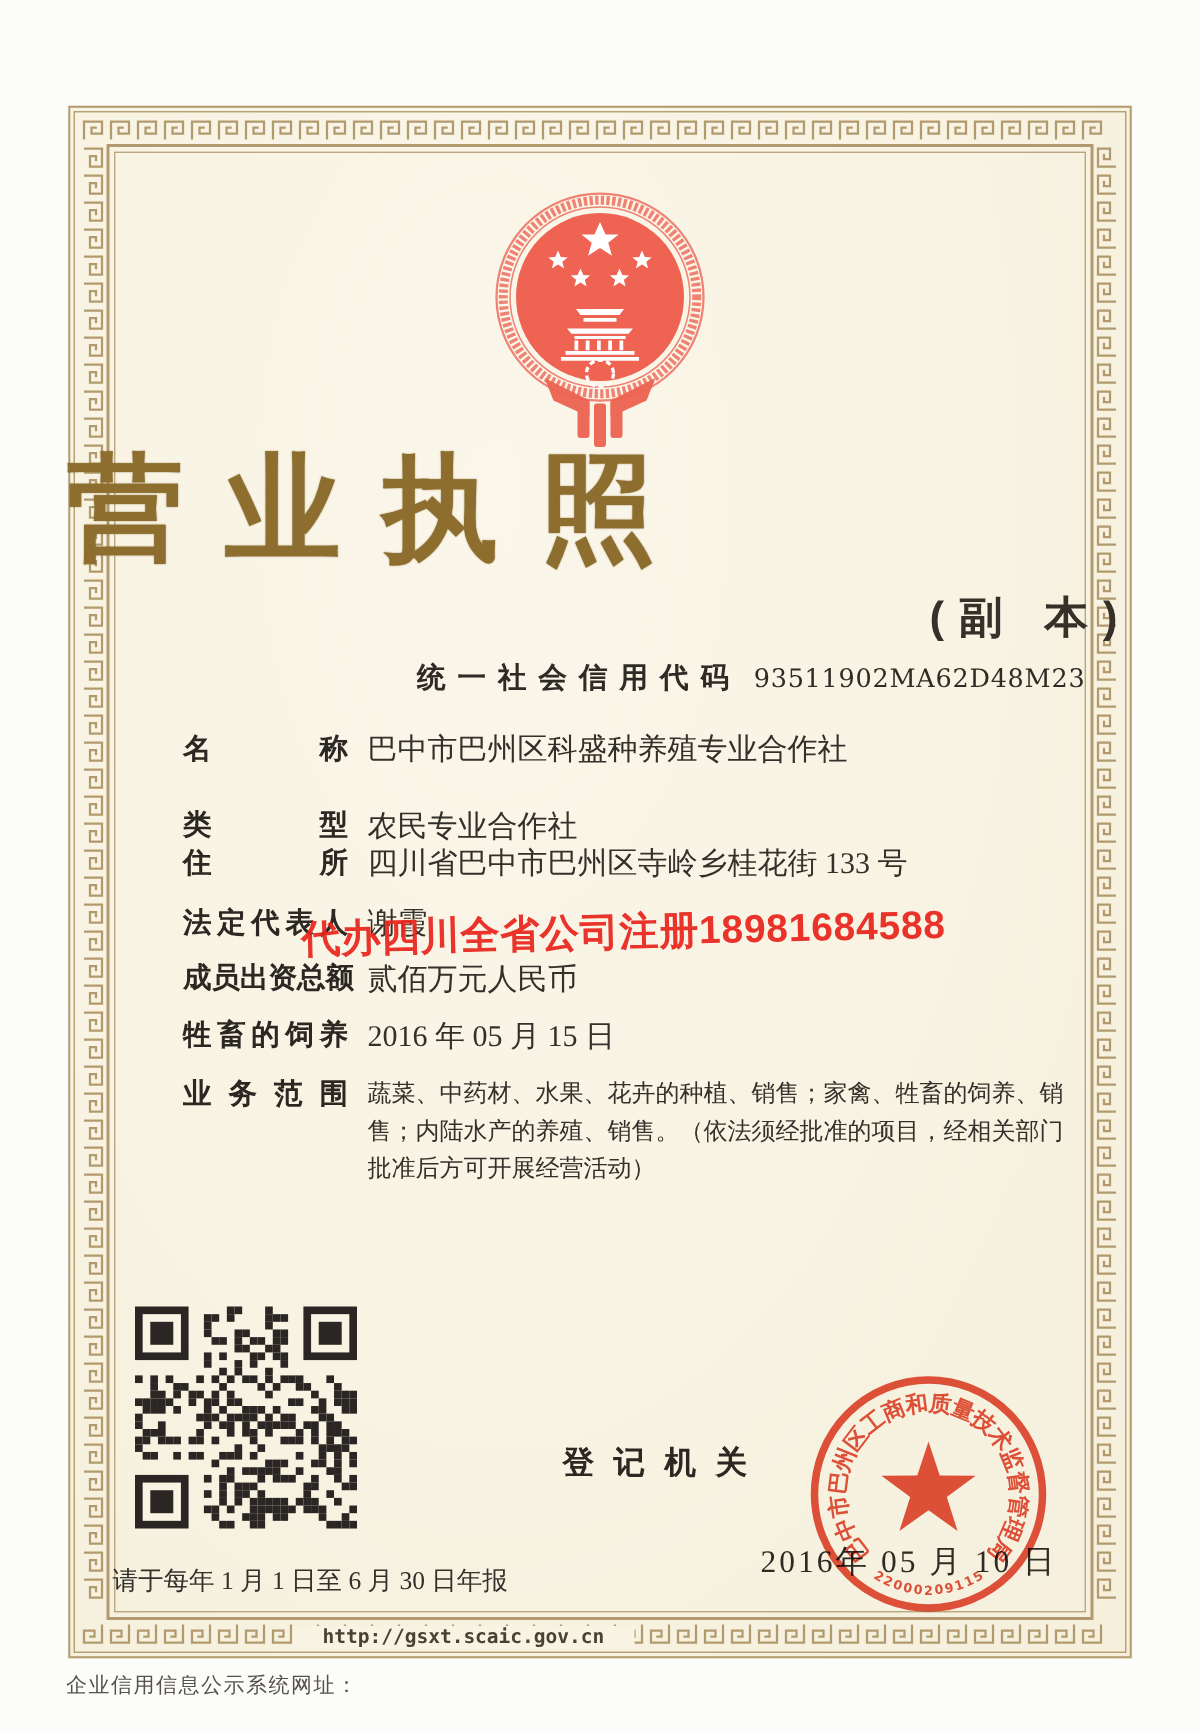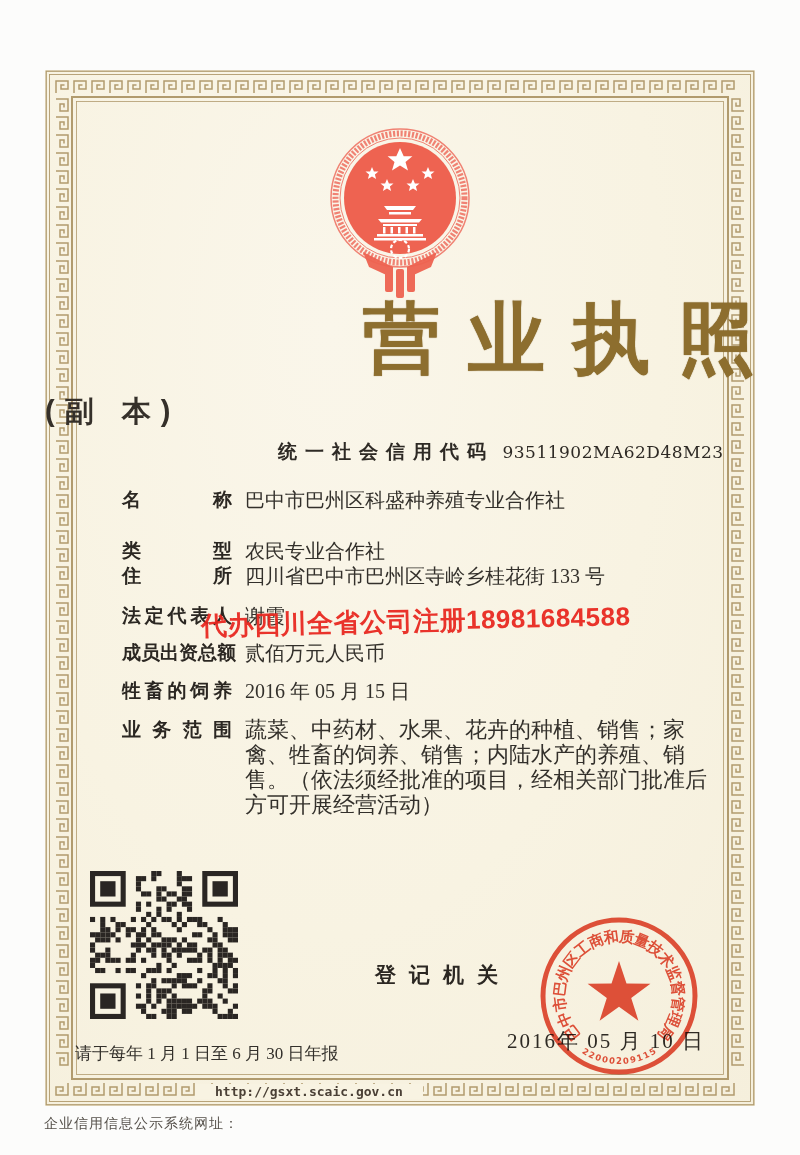--- a/index.html
+++ b/index.html
@@ -2,34 +2,34 @@
 <html><head>
 <meta charset="utf-8">
 <style>
   html,body{margin:0;padding:0;}
   body{width:800px;height:1155px;background:#fbfbfa;font-family:"Liberation Sans",sans-serif;overflow:hidden;position:relative;}
   .page{position:absolute;inset:0;background:#fcfcfb;}
   .cert{position:absolute;left:45px;top:70px;width:710px;height:1036px;
         background:radial-gradient(ellipse at 40% 25%, #faf6ea 0%, #f8f3e2 55%, #f5efdc 100%);}
   .border-svg{position:absolute;left:0;top:0;width:710px;height:1036px;}
   .emblem{position:absolute;left:260px;top:50px;width:190px;height:190px;}
-  .title-row{position:absolute;left:0;top:218px;width:710px;display:flex;justify-content:flex-end;}
+  .title-row{position:absolute;left:0;top:218px;width:710px;display:flex;justify-content:flex-start;}
   .title{font-size:77px;font-weight:bold;color:#8d6e2e;letter-spacing:28px;margin-right:-28px;
          text-shadow:0 0 1px #7a5d24;}
-  .subtitle{position:absolute;left:0;top:322px;width:710px;text-align:left;font-size:29px;
+  .subtitle{position:absolute;left:0;top:322px;width:710px;text-align:right;font-size:29px;
             font-weight:bold;color:#35302a;letter-spacing:10px;}
   .code-row{position:absolute;left:233px;top:369px;white-space:nowrap;}
   .code-label{font-size:19px;font-weight:bold;color:#2e2a25;letter-spacing:8px;}
   .code-value{font-family:"DejaVu Serif",serif;font-size:17px;color:#2e2a25;letter-spacing:.5px;margin-left:4px;}
   .frow{position:absolute;left:77px;white-space:nowrap;}
   .flabel{display:inline-block;vertical-align:top;width:110px;font-size:19px;font-weight:bold;
           color:#2b2722;text-align:justify;text-align-last:justify;line-height:26px;}
   .fvalue{display:inline-block;vertical-align:top;margin-left:13px;font-family:"Liberation Serif",serif;
           font-size:20px;color:#33302b;line-height:26px;}
-  .frow.scope .fvalue{white-space:normal;width:478px;font-size:22px;line-height:25px;}
+  .frow.scope .fvalue{white-space:normal;width:478px;font-size:16px;line-height:25px;}
   .ad-overlay{position:absolute;left:156px;top:534px;font-size:26px;font-weight:bold;color:#e8251d;
               transform:rotate(-1.3deg);letter-spacing:.5px;opacity:.93;white-space:nowrap;}
   .qr{position:absolute;left:45px;top:800px;width:148px;height:150px;}
   .annual{position:absolute;left:30px;top:972px;font-size:17px;color:#33302b;font-family:"Liberation Serif",serif;}
   .registry{position:absolute;left:330px;top:891px;font-size:21px;font-weight:bold;color:#2b2722;letter-spacing:13px;}
   .issue-date{position:absolute;left:462px;top:957px;font-family:"Liberation Serif",serif;font-size:21px;
               color:#2e2a24;letter-spacing:2px;white-space:nowrap;}
   .seal{position:absolute;left:490px;top:842px;width:168px;height:168px;opacity:.92;mix-blend-mode:multiply;}
   .url-chip{position:absolute;left:150px;top:1014px;padding:0 20px;background:#f8f3e2;
             font-family:"DejaVu Sans Mono",monospace;font-size:13px;font-weight:bold;color:#4a4036;letter-spacing:0px;}

